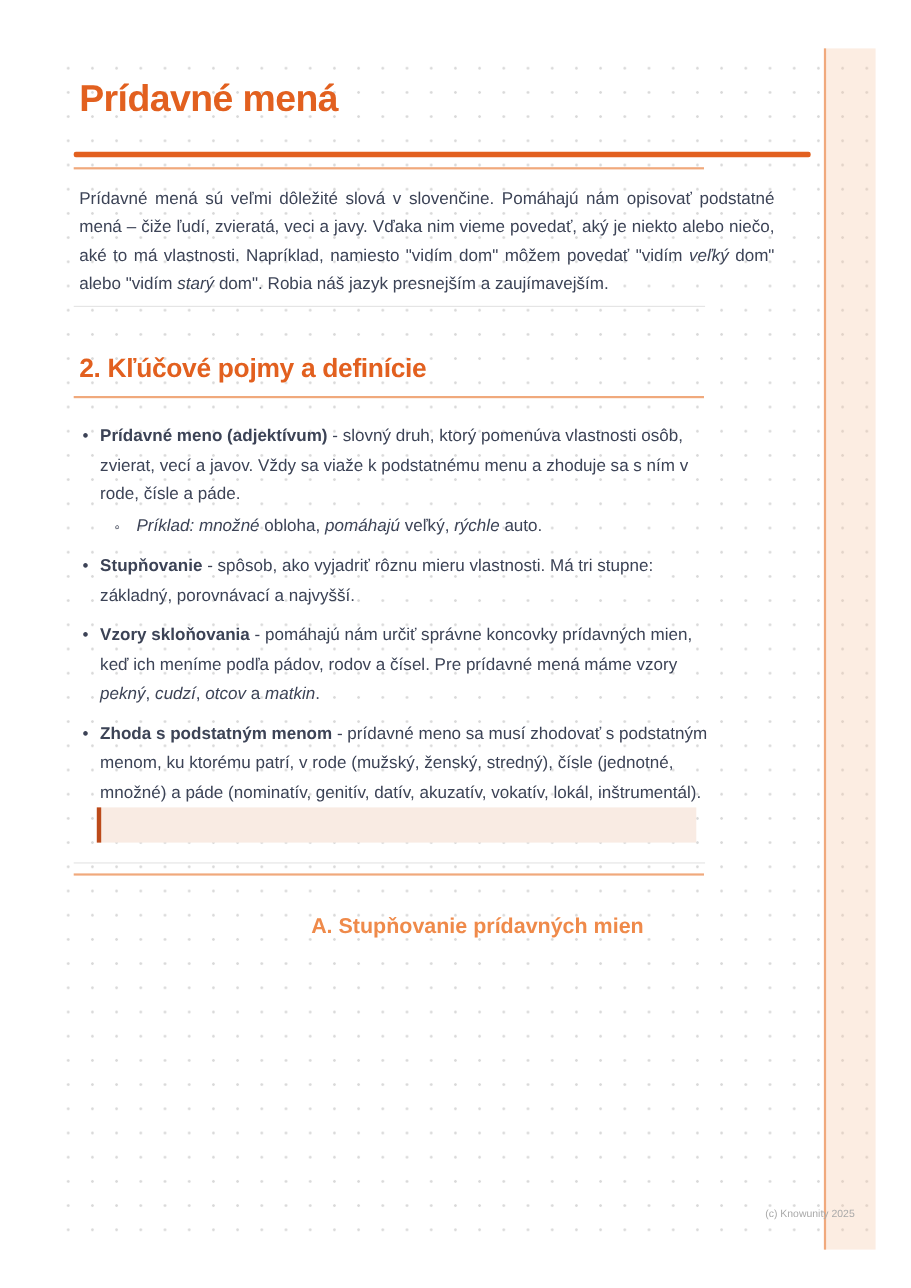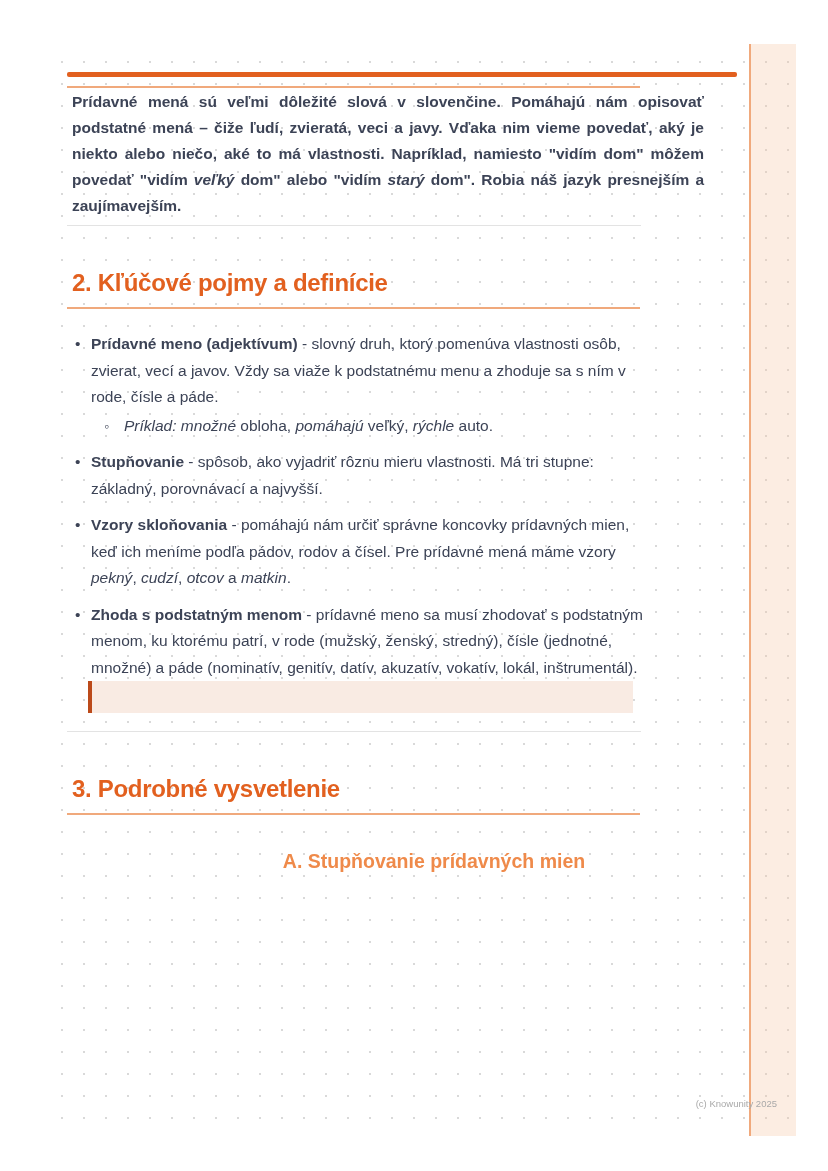--- a/index.html
+++ b/index.html
@@ -33,22 +33,22 @@
   h2 {
     margin-top:42px; font-size:24px; line-height:30px; font-weight:700;
     letter-spacing:-0.3px; color:var(--accent, #e2601f);
   }
   h2.first { margin-top:40px; }
   .h2-rule {
     margin:9px 0 0 -5px; width:573px; height:2px;
     background:var(--accent-light, #f0a97c);
   }
   p.intro {
-    margin-top:1px; width:632px; text-align:justify;
-    font-size:15.5px; line-height:26px; color:var(--text, #3c4356);font-weight:bold;
+    margin-top:14px; width:632px; text-align:justify;
+    font-size:15.5px; line-height:26px; color:var(--text, #3c4356);
   }
   .hr-gray {
     margin:6px 0 0 -5px; width:574px; height:1px;
     background:var(--rule-gray, #e3e3e3);
   }
   .hr-gray.hr2 { margin-top:18px; }
 
   ul.bullets { list-style:none; margin-top:22px; width:586px; }
   ul.bullets li {
     position:relative; padding-left:19px; font-size:15.5px;
@@ -88,20 +88,21 @@
     font-size:9.5px; color:var(--footer, #a9a9a9);
   }
 </style>
 </head>
 <body>
 
 <div class="canvas">
   <div class="side-band"></div>
 
   <div class="content">
+    <h1>Prídavné mená</h1>
     <div class="title-rule"></div>
 
     <div class="h2-rule"></div>
     <p class="intro"><span>Prídavné mená sú veľmi dôležité slová v slovenčine. Pomáhajú nám opisovať podstatné mená – čiže ľudí, zvieratá, veci a javy. Vďaka nim vieme povedať, aký je niekto alebo niečo, aké to má vlastnosti. Napríklad, namiesto "vidím dom" môžem povedať "vidím </span><em>veľký</em><span> dom" alebo "vidím </span><em>starý</em><span> dom". Robia náš jazyk presnejším a zaujímavejším.</span></p>
 
     <div class="hr-gray"></div>
 
     <h2>2. Kľúčové pojmy a definície</h2>
     <div class="h2-rule"></div>
 
@@ -112,20 +113,19 @@
       <li class="b"><strong>Vzory skloňovania</strong><span> - pomáhajú nám určiť správne koncovky prídavných mien, keď ich meníme podľa pádov, rodov a čísel. Pre prídavné mená máme vzory </span><em>pekný</em><span>, </span><em>cudzí</em><span>, </span><em>otcov</em><span> a </span><em>matkin</em><span>.</span></li>
       <li class="b"><strong>Zhoda s podstatným menom</strong><span> - prídavné meno sa musí zhodovať s podstatným menom, ku ktorému patrí, v rode (mužský, ženský, stredný), čísle (jednotné, množné) a páde (nominatív, genitív, datív, akuzatív, vokatív, lokál, inštrumentál).</span></li>
     </ul>
 
     <div class="callout">
       <p></p>
     </div>
 
     <div class="hr-gray hr2"></div>
 
-    <h2>3. Podrobné vysvetlenie</h2>
     <div class="h2-rule"></div>
 
     <h3>A. Stupňovanie prídavných mien</h3>
   </div>
 
   <div class="footer">(c) Knowunity 2025</div>
 </div>
 
 </body></html>

